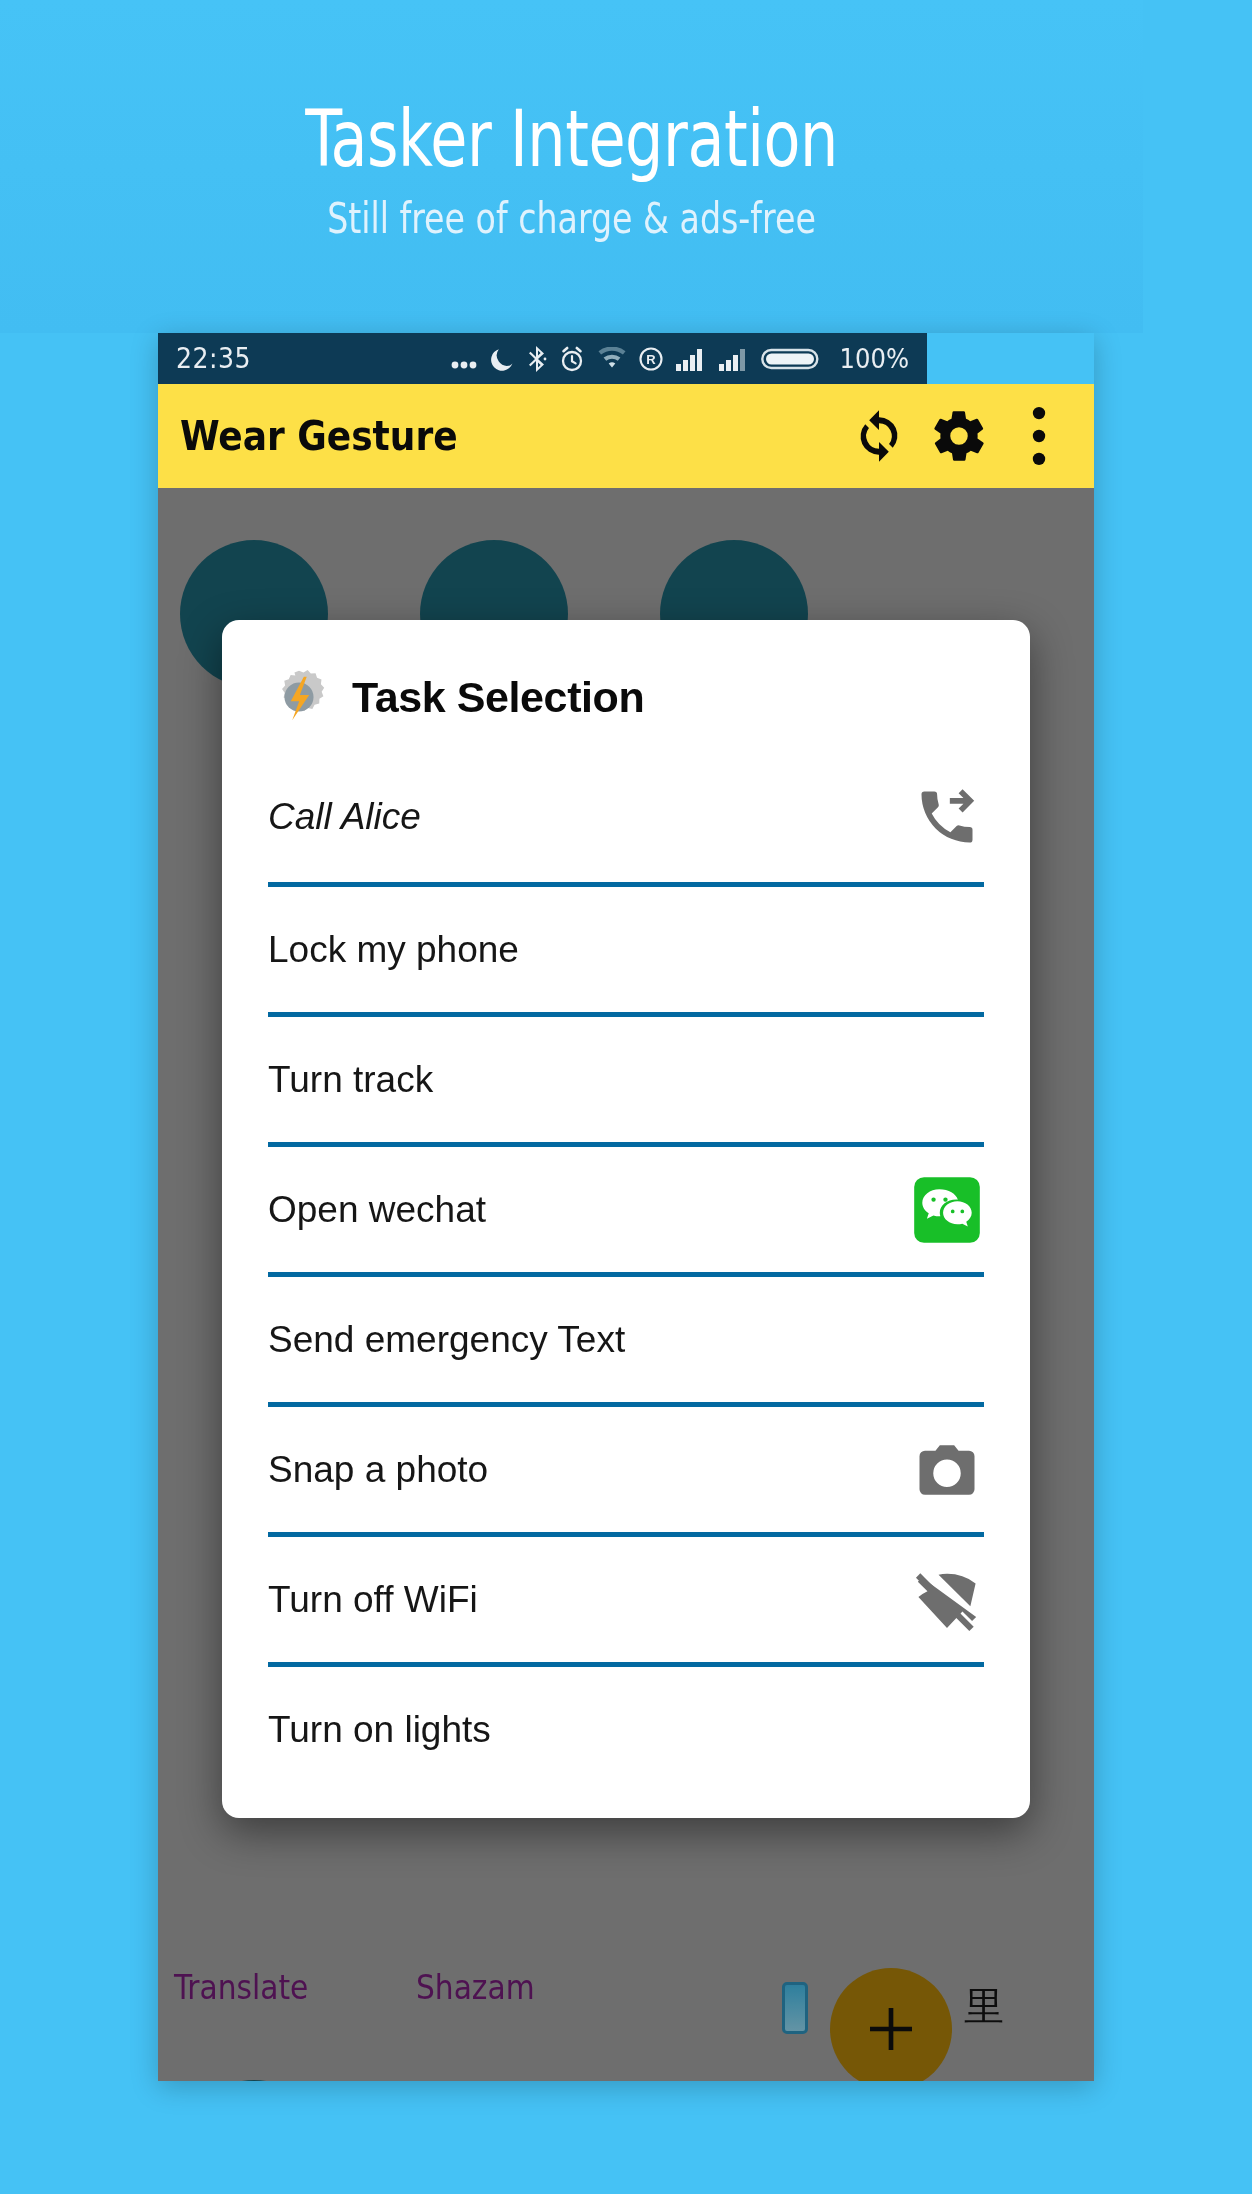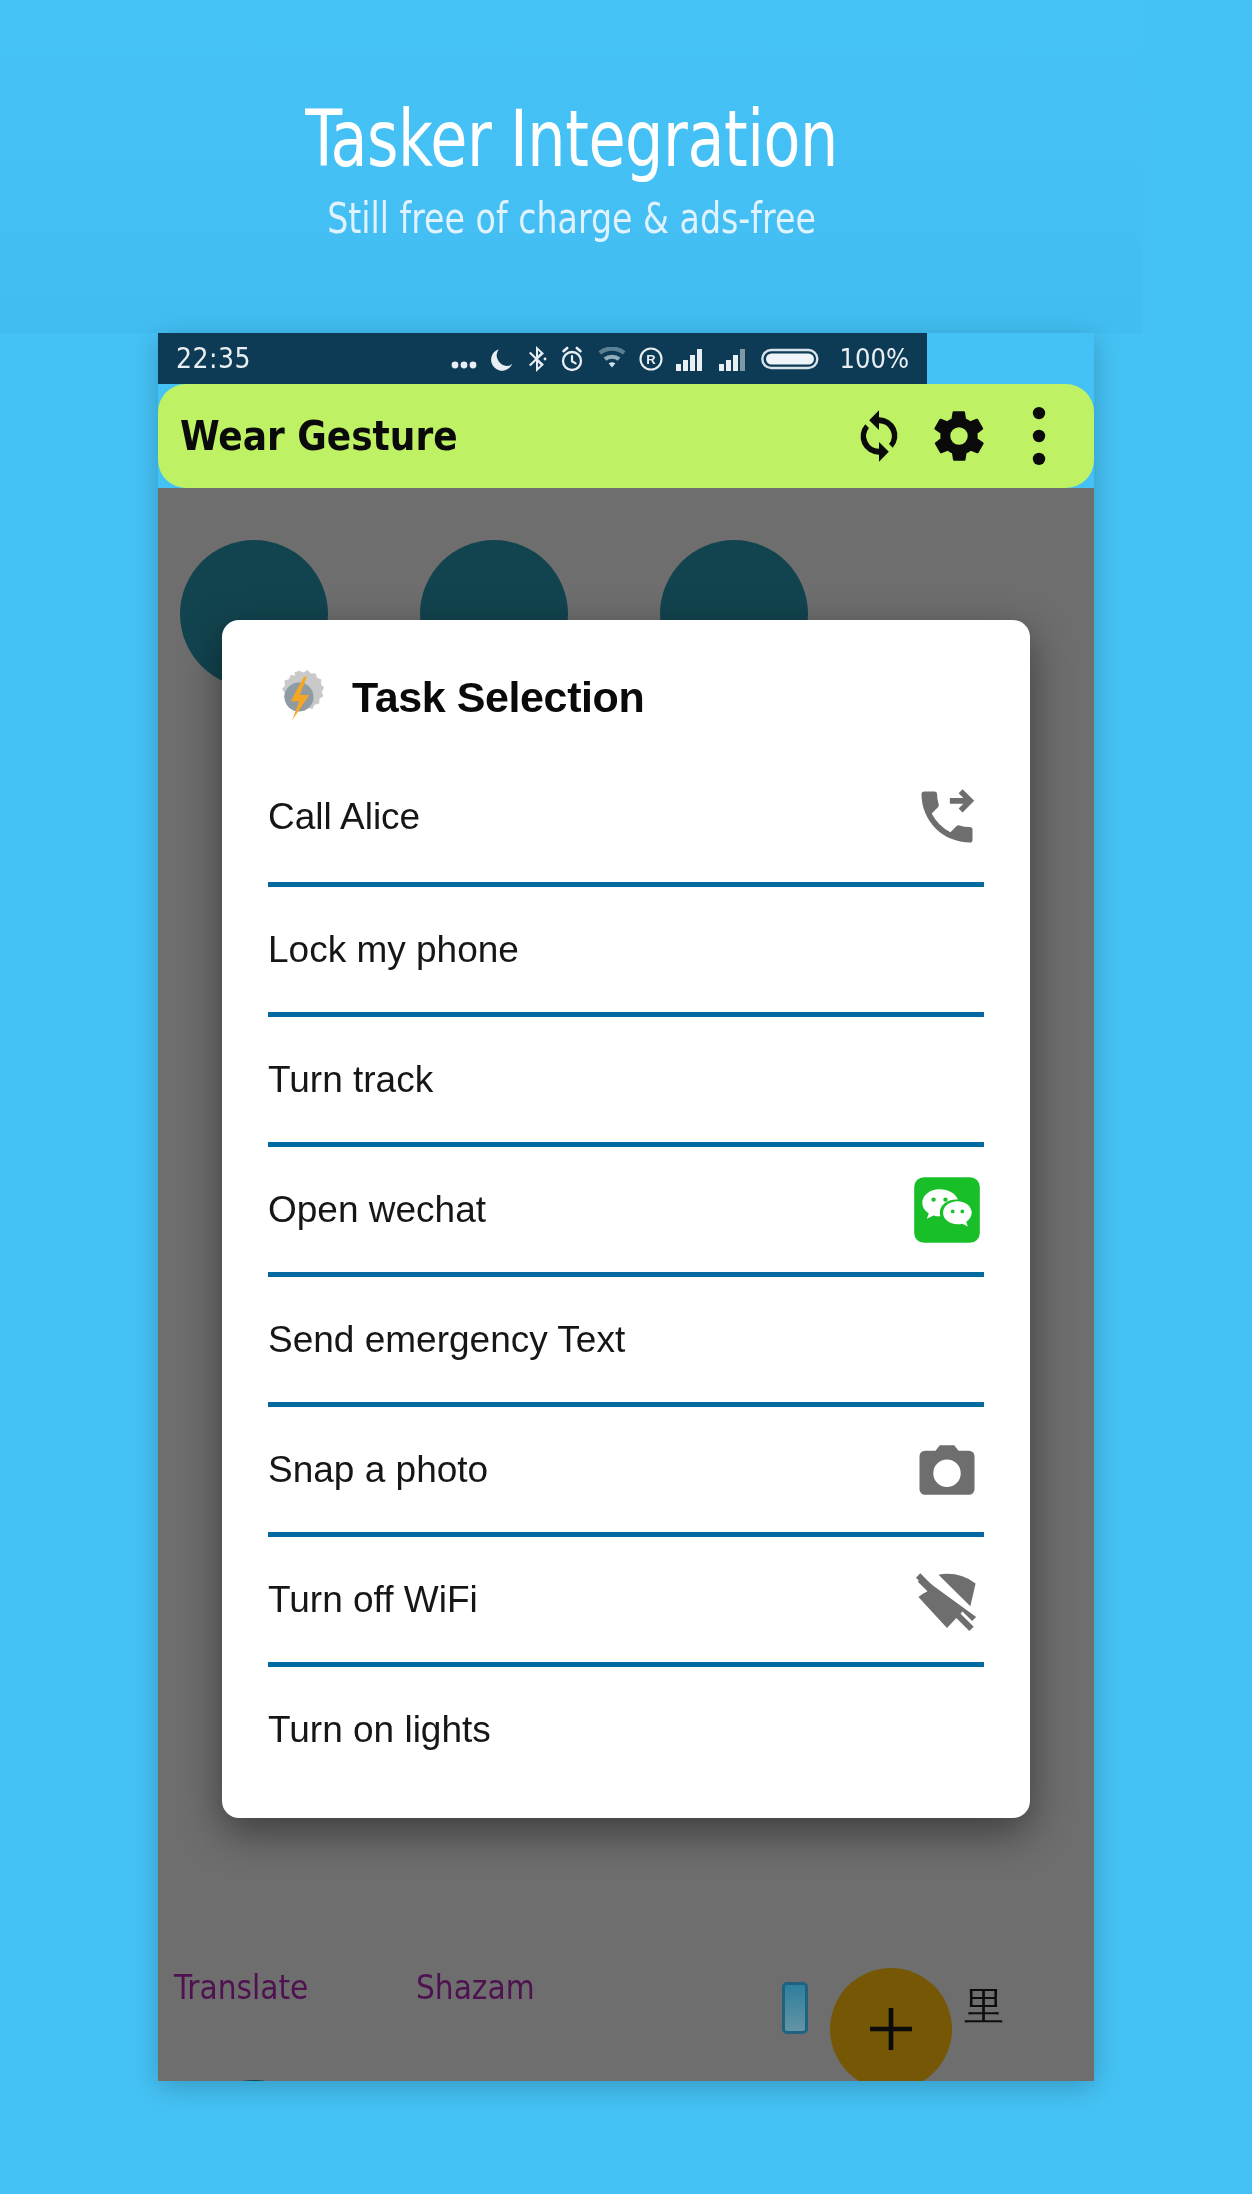--- a/index.html
+++ b/index.html
@@ -86,26 +86,25 @@
     font-size: 27px;
     font-family: "Liberation Sans Narrow","DejaVu Sans Condensed","Liberation Sans", sans-serif;
     margin-left: 10px;
   }
 
   
   #app-bar {
     position: absolute;
     left: 0; top: 51px;
     width: 936px; height: 104px;
-    background: #bef264;
+    background: #fde047;
     display: flex;
     align-items: center;
     padding: 0 22px;
     box-sizing: border-box;
-    border-radius: 28px;
   }
   #app-title {
     color: #0a0a0a;
     font-size: 40px;
     font-weight: 700;
     flex: 1;
     font-family: "Liberation Sans Narrow","DejaVu Sans Condensed","Liberation Sans", sans-serif;
     letter-spacing: 0px;
   }
   .appbar-action {
@@ -197,21 +196,21 @@
   }
   #task-list { }
   .task-row {
     display: flex;
     align-items: center;
     height: 130px;
     margin: 0 46px;
     border-top: 5px solid #0369a1;
     box-sizing: border-box;
   }
-  .task-row.first { border-top: none; }
+  .task-row.first { border-top: none; font-style: italic; }
   .task-label {
     flex: 1;
     font-size: 37px;
     color: #161616;
     font-weight: 400;
   }
   .task-icon {
     width: 74px; height: 74px;
     flex: none;
     display: flex; align-items: center; justify-content: center;

